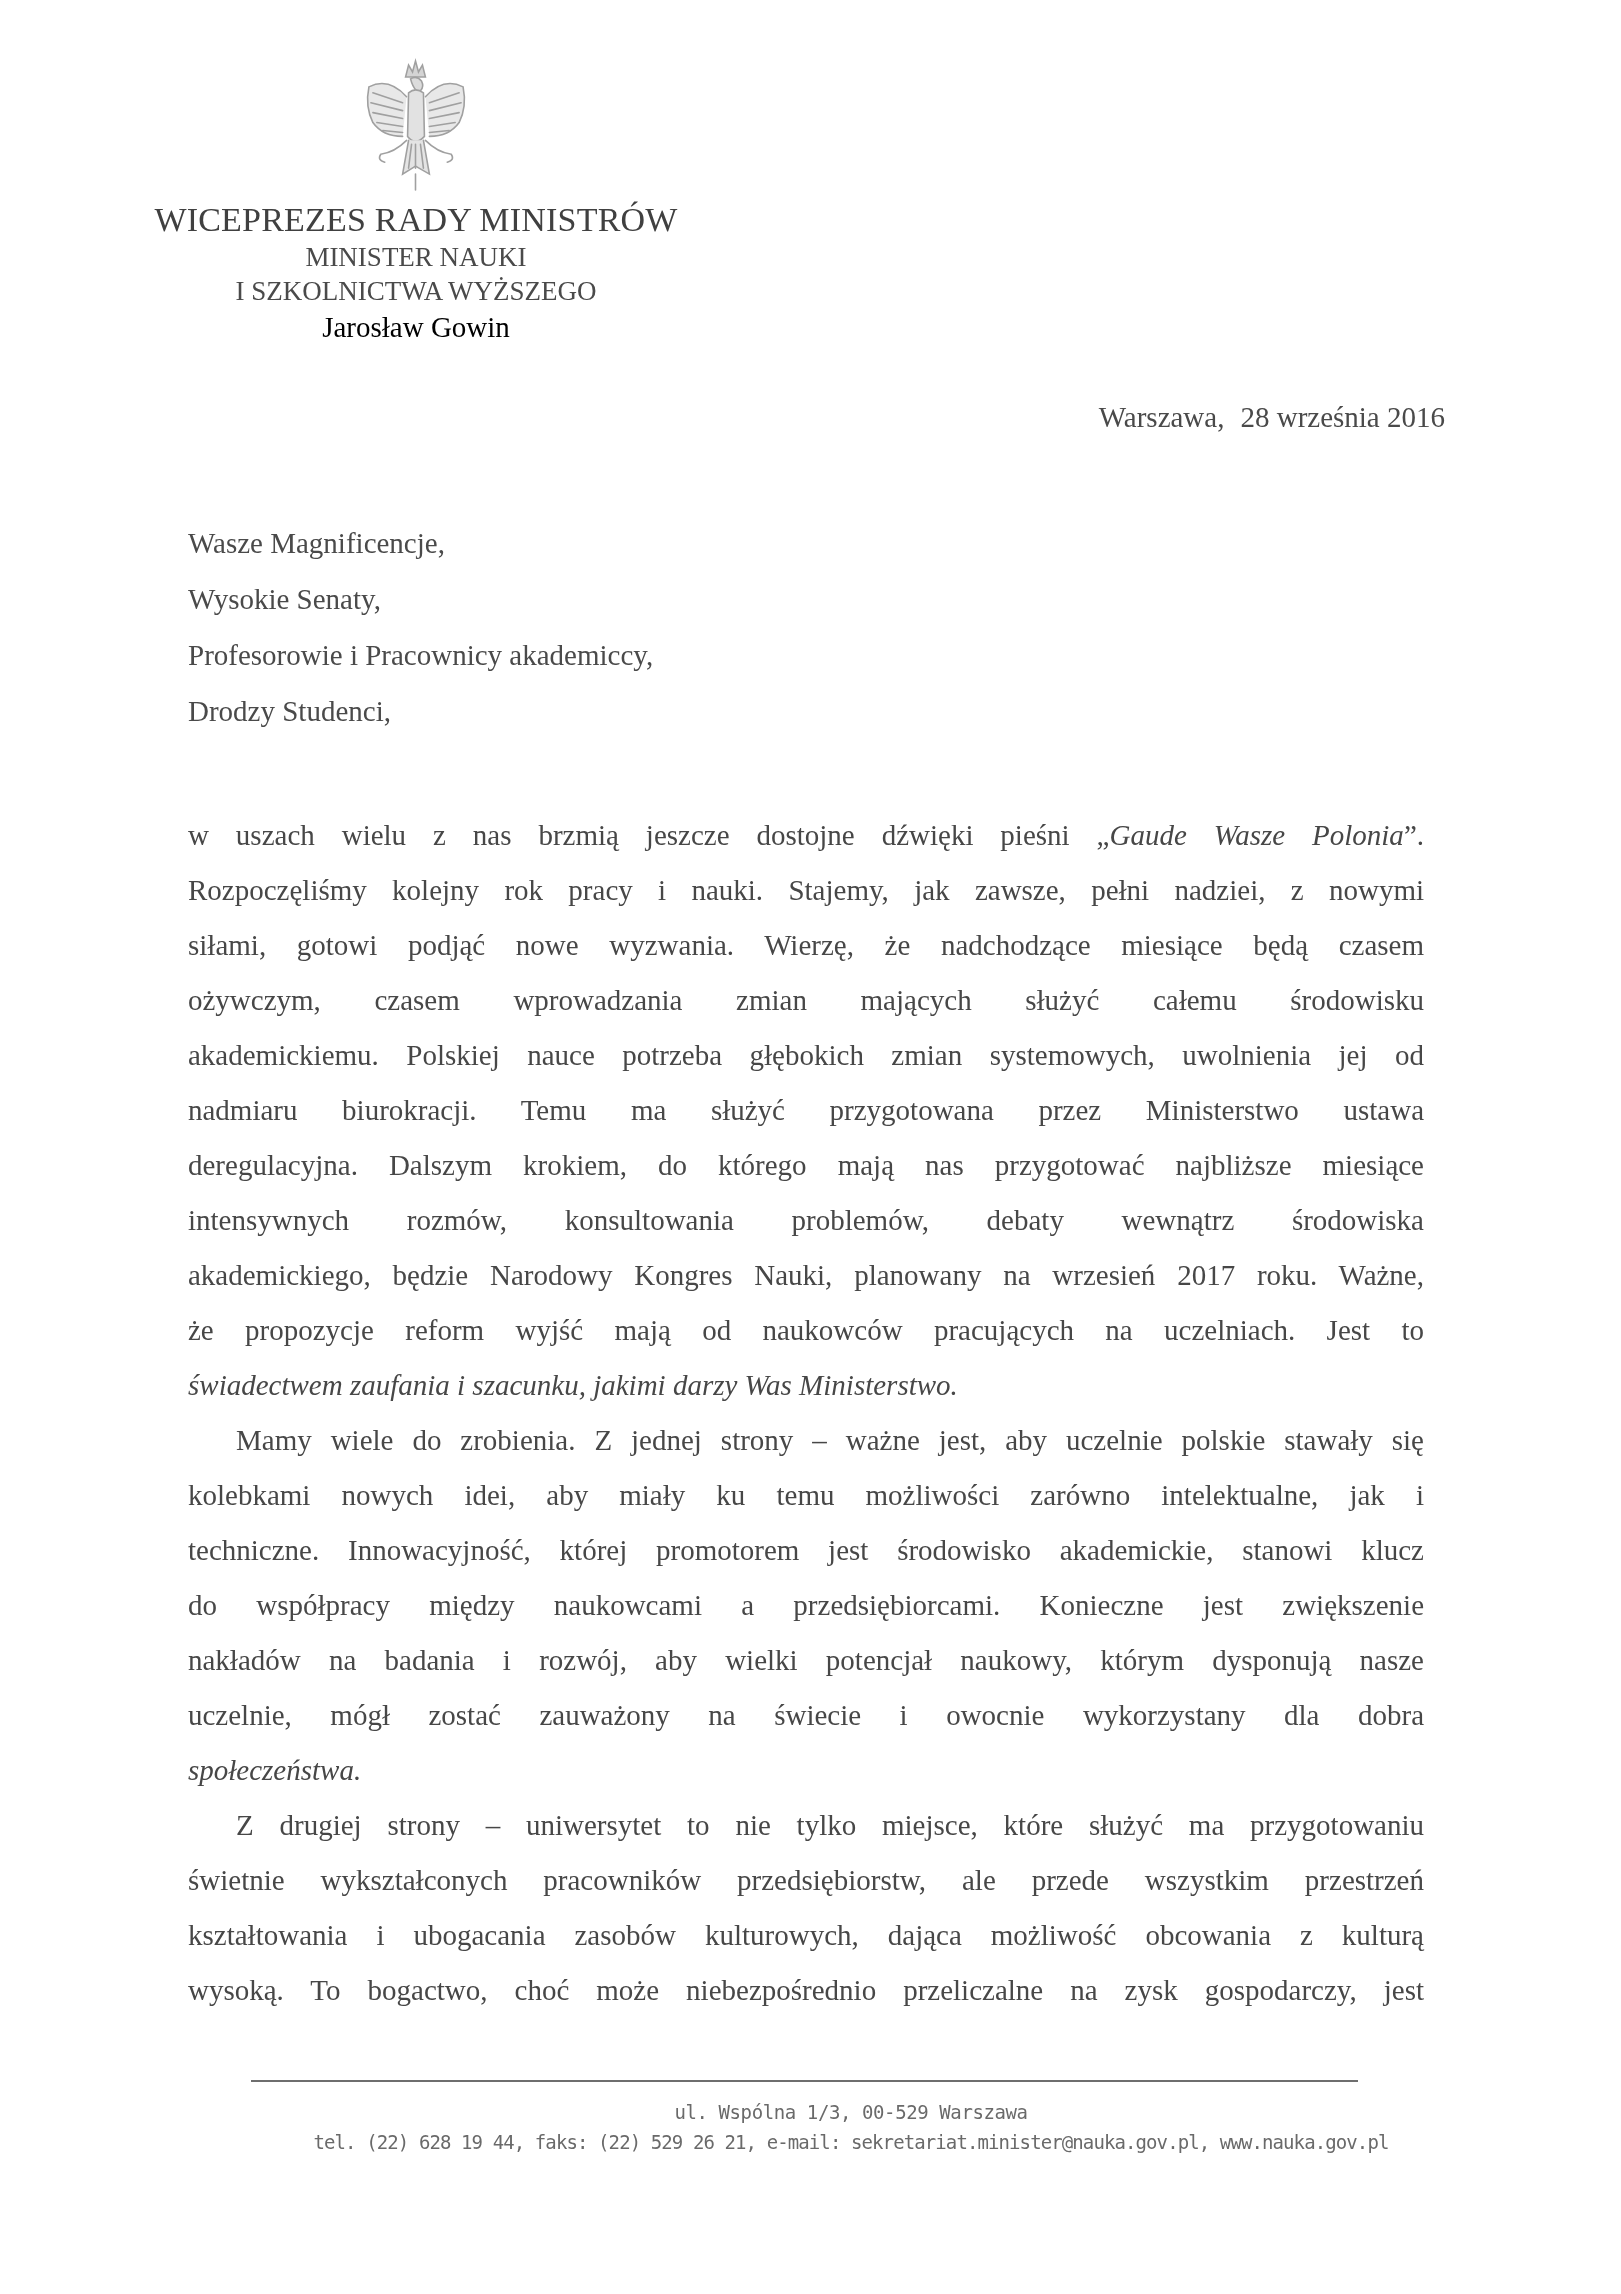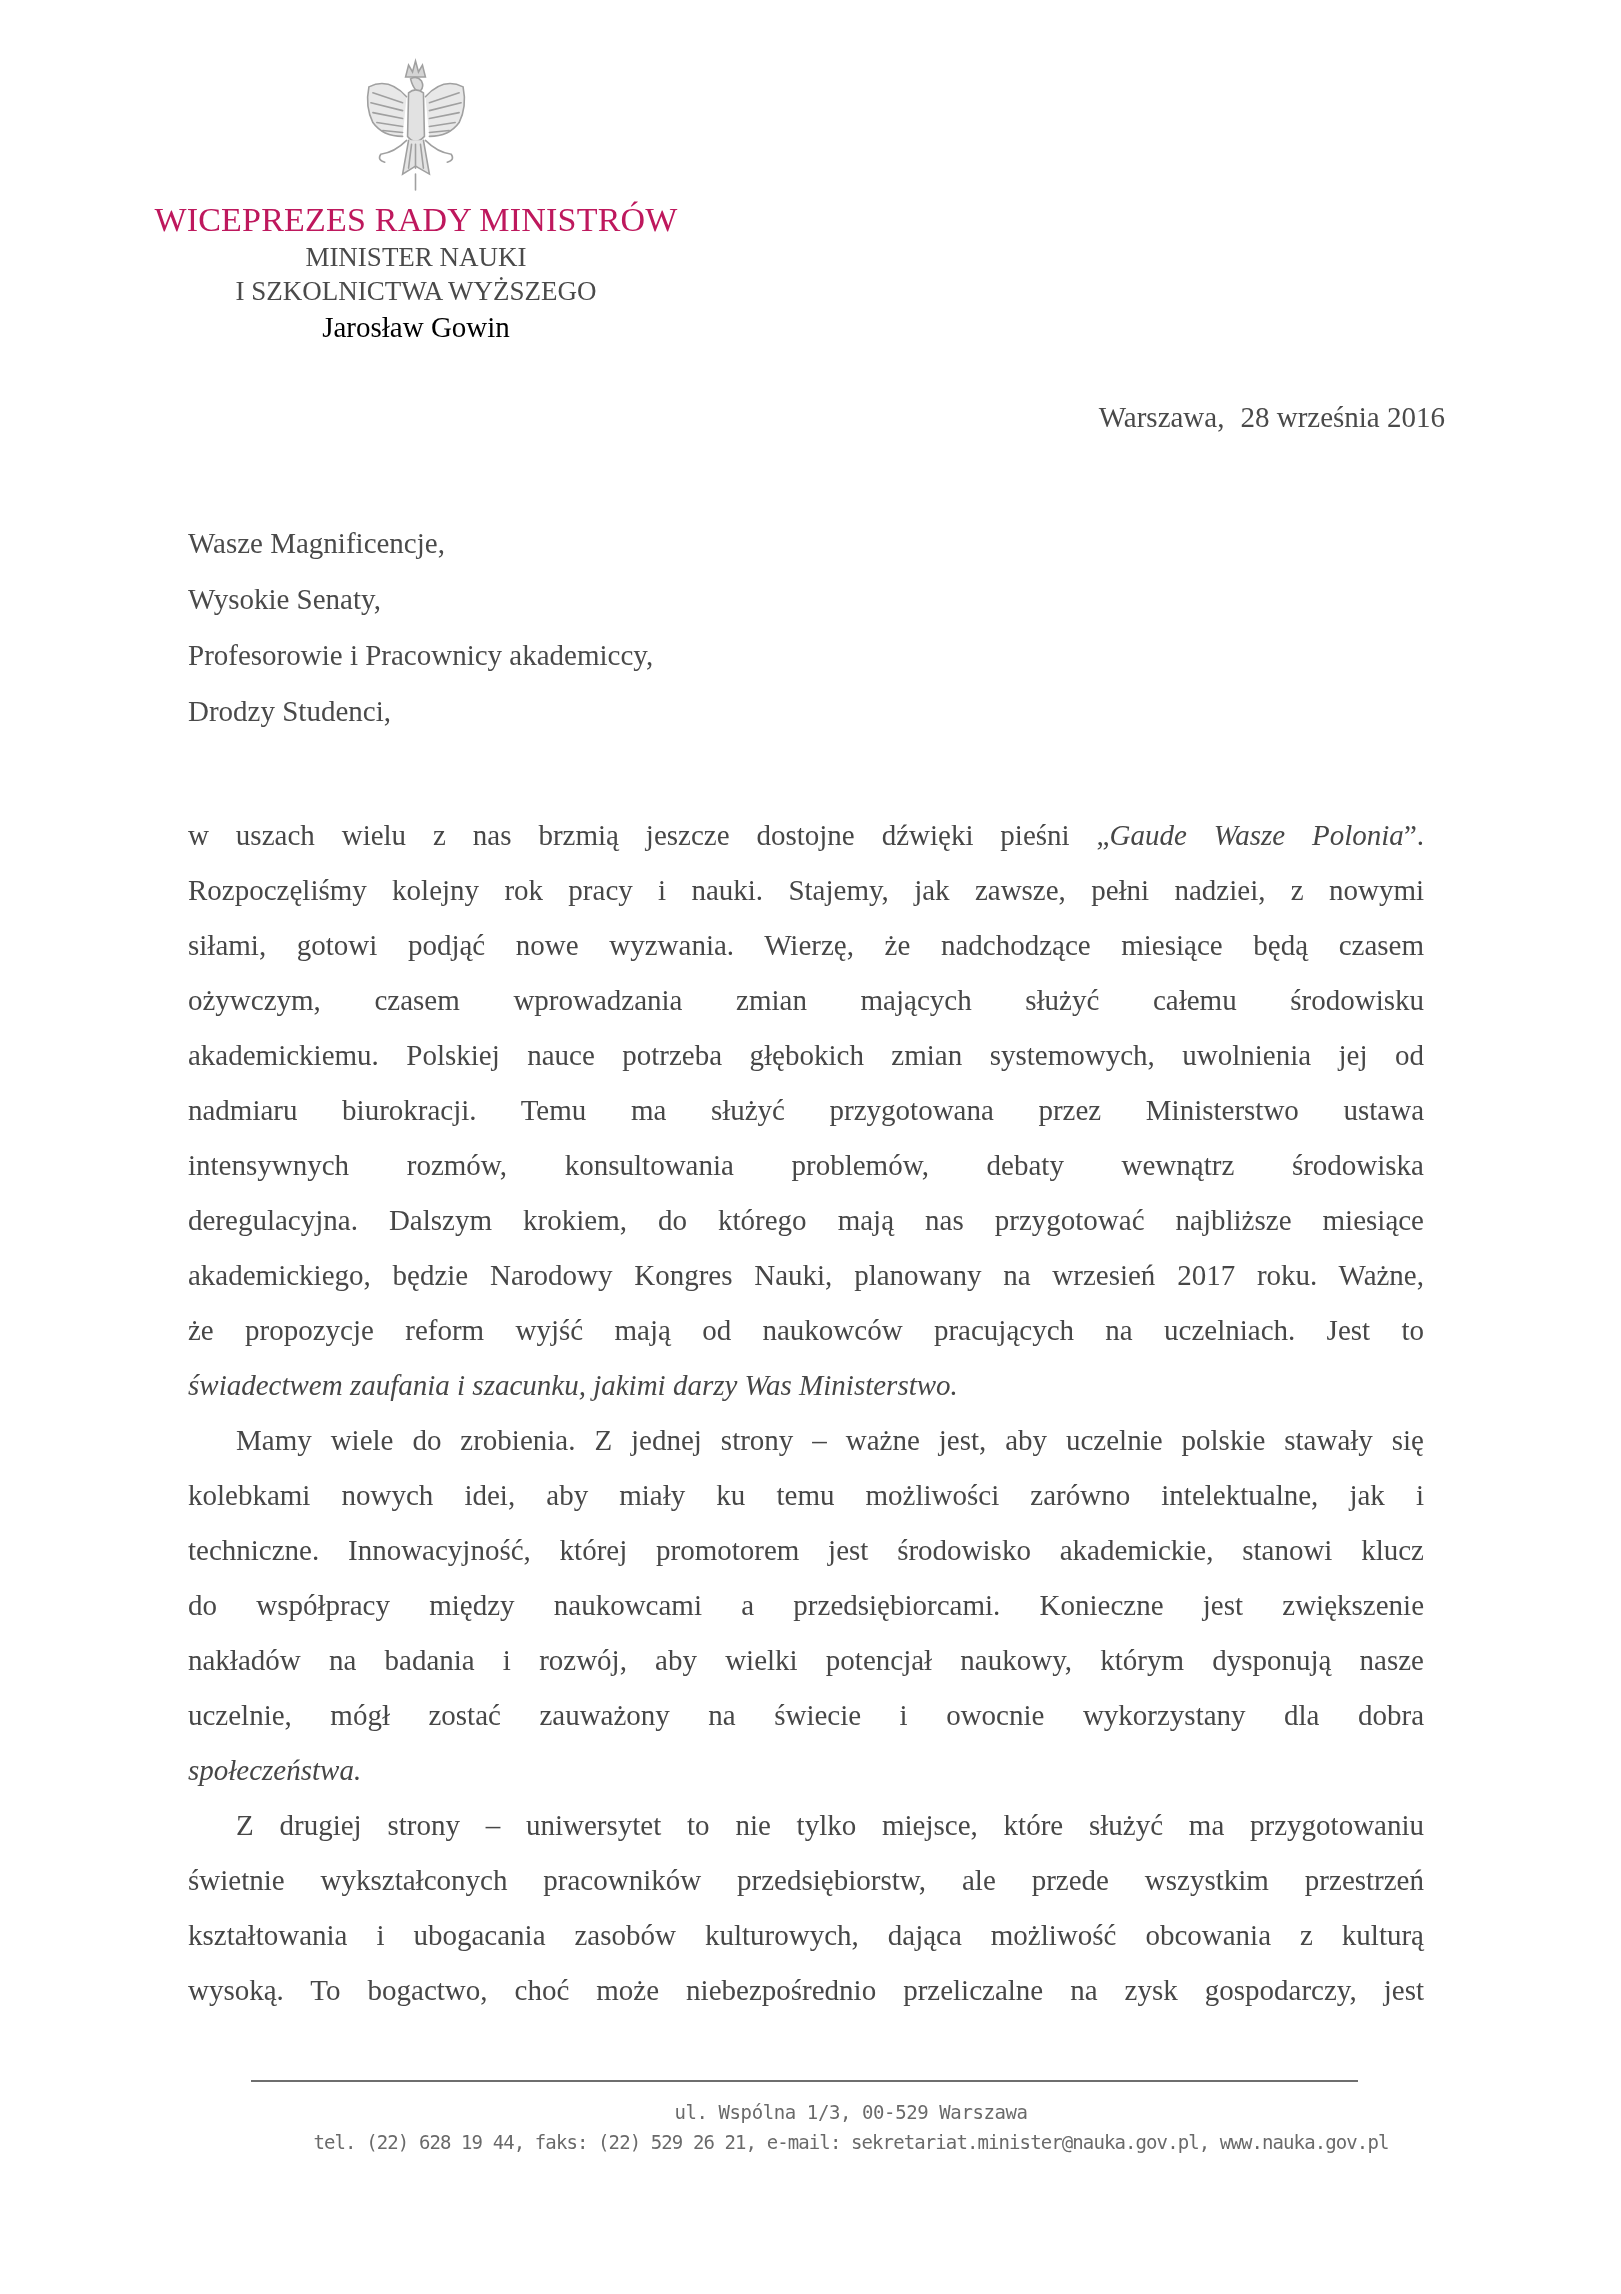--- a/index.html
+++ b/index.html
@@ -3,21 +3,21 @@
 <meta charset="utf-8">
 <style>
   html, body { margin: 0; padding: 0; background: #ffffff; }
   body { width: 1622px; height: 2295px; position: relative; overflow: hidden;
          font-family: "Liberation Serif", "DejaVu Serif", serif; color: #474747; }
 
   .emblem { position: absolute; left: 359px; top: 57px; width: 114px; height: 137px; }
   .emblem svg { width: 100%; height: 100%; display: block; }
 
   .letterhead { position: absolute; left: 99px; top: 198px; width: 634px; text-align: center; }
-  .lh-title { font-size: 34px; line-height: 40px; letter-spacing: 0.2px; color: #be185d; margin-top: 2px; }
+  .lh-title { font-size: 34px; line-height: 40px; letter-spacing: 0.2px; color: #404040; margin-top: 2px; }
   .lh-line { font-size: 27px; line-height: 34px; color: #4a4a4a; }
   .lh-name { font-size: 29px; line-height: 34px; color: #000000; margin-top: 2px; }
 
   .dateline { position: absolute; left: 990px; top: 400px; width: 455px; text-align: right;
               font-size: 29px; line-height: 34px; color: #4a4a4a; padding-right: 0; }
   .dateline .city { margin-right: 16px; }
   .dateline-inner { position: absolute; right: 0; top: 0; white-space: nowrap; }
 
   .salutation { position: absolute; left: 188px; top: 515px; }
   .salutation div { font-size: 29px; line-height: 56px; color: #4a4a4a; white-space: nowrap; }
@@ -84,22 +84,22 @@
 </div>
 
 <div class="body">
   <p class="para">
     <span class="ln"><span>w uszach wielu z nas brzmią jeszcze dostojne dźwięki pieśni „</span><em>Gaude Wasze Polonia</em><span>”.</span></span>
     <span class="ln">Rozpoczęliśmy kolejny rok pracy i nauki. Stajemy, jak zawsze, pełni nadziei, z nowymi</span>
     <span class="ln">siłami, gotowi podjąć nowe wyzwania. Wierzę, że nadchodzące miesiące będą czasem</span>
     <span class="ln">ożywczym, czasem wprowadzania zmian mających służyć całemu środowisku</span>
     <span class="ln">akademickiemu. Polskiej nauce potrzeba głębokich zmian systemowych, uwolnienia jej od</span>
     <span class="ln">nadmiaru biurokracji. Temu ma służyć przygotowana przez Ministerstwo ustawa</span>
+    <span class="ln">deregulacyjna. Dalszym krokiem, do którego mają nas przygotować najbliższe miesiące</span>
     <span class="ln">intensywnych rozmów, konsultowania problemów, debaty wewnątrz środowiska</span>
-    <span class="ln">deregulacyjna. Dalszym krokiem, do którego mają nas przygotować najbliższe miesiące</span>
     <span class="ln">akademickiego, będzie Narodowy Kongres Nauki, planowany na wrzesień 2017 roku. Ważne,</span>
     <span class="ln">że propozycje reform wyjść mają od naukowców pracujących na uczelniach. Jest to</span>
     <span class="ln last">świadectwem zaufania i szacunku, jakimi darzy Was Ministerstwo.</span>
   </p>
   <p class="para">
     <span class="ln" style="padding-left:48px">Mamy wiele do zrobienia. Z jednej strony – ważne jest, aby uczelnie polskie stawały się</span>
     <span class="ln">kolebkami nowych idei, aby miały ku temu możliwości zarówno intelektualne, jak i</span>
     <span class="ln">techniczne. Innowacyjność, której promotorem jest środowisko akademickie, stanowi klucz</span>
     <span class="ln">do współpracy między naukowcami a przedsiębiorcami. Konieczne jest zwiększenie</span>
     <span class="ln">nakładów na badania i rozwój, aby wielki potencjał naukowy, którym dysponują nasze</span>

